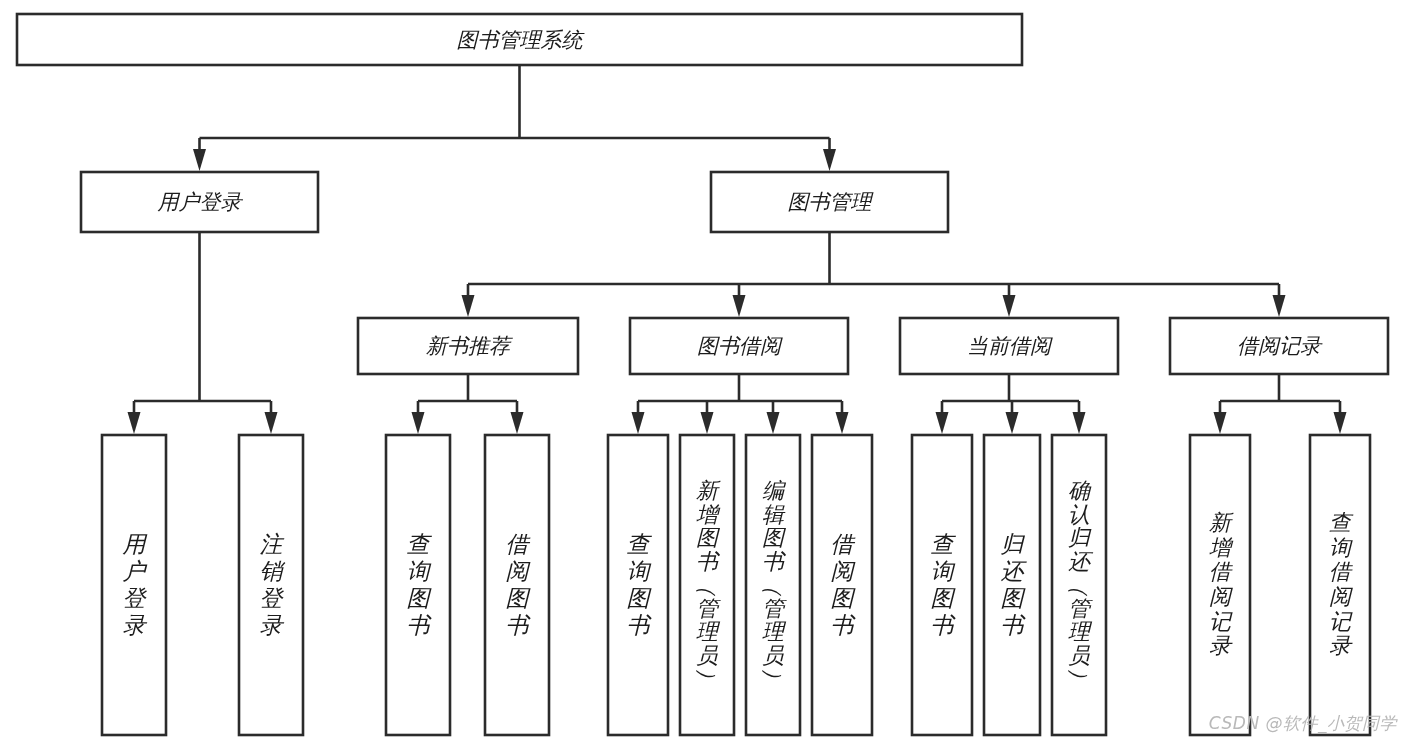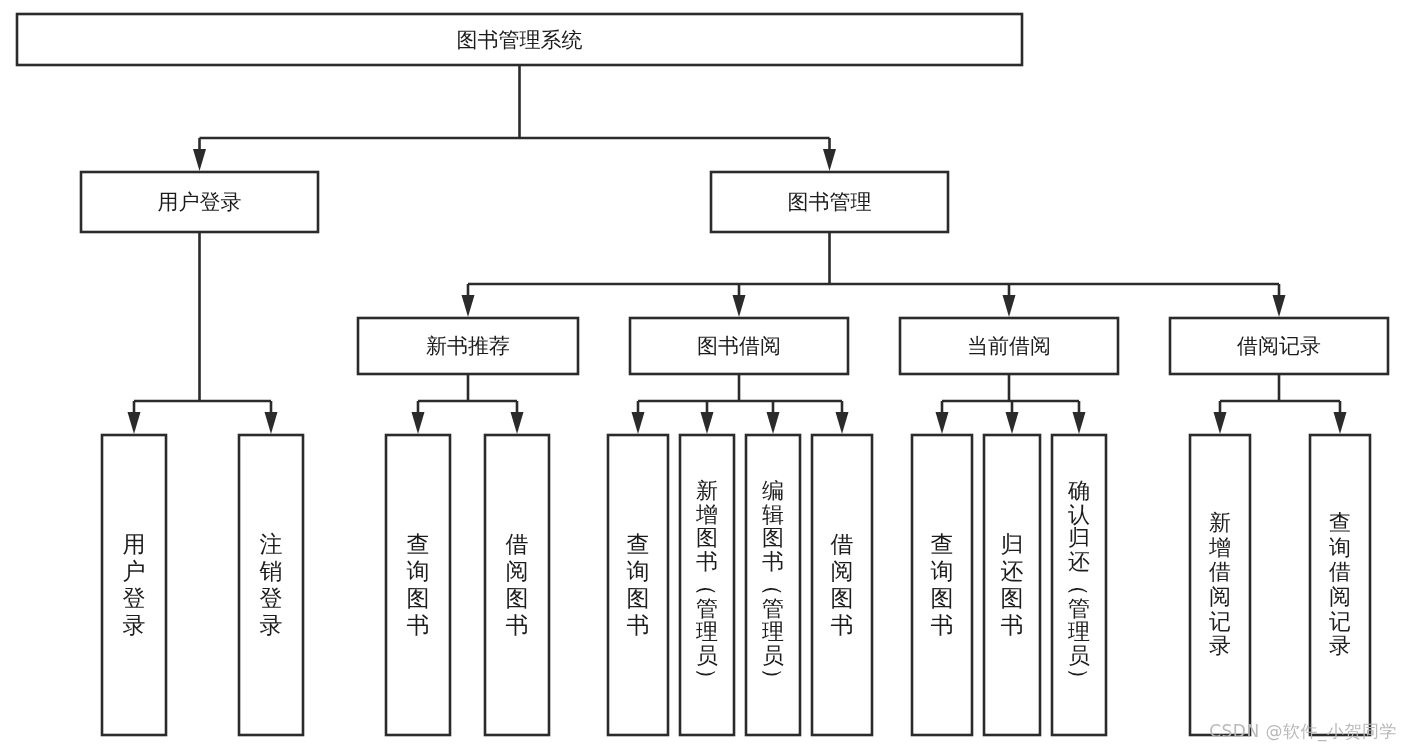--- a/index.html
+++ b/index.html
@@ -12,20 +12,21 @@
     width: 1405px;
     height: 747px;
     overflow: hidden;
     font-family: "DejaVu Sans", "Liberation Sans", sans-serif;
   }
   #diagram-root {
     position: relative;
     width: 1405px;
     height: 747px;
     background: #ffffff;
+    font-style: italic;
   }
   svg.diagram {
     position: absolute;
     left: 0;
     top: 0;
     width: 1405px;
     height: 747px;
     display: block;
   }
   .node-rect {
@@ -67,21 +68,21 @@
     text-align: center;
     pointer-events: none;
     white-space: nowrap;
   }
   .vlabel span {
     display: block;
   }
   .watermark {
     position: absolute;
     right: 8px;
-    bottom: 4px;
+    bottom: 12px;
     color: #b9b9b9;
     font-family: "DejaVu Sans", "Liberation Sans", sans-serif;
     font-size: 17px;
     letter-spacing: 0.5px;
     white-space: nowrap;
   }
 </style>
 </head>
 <body>
 

